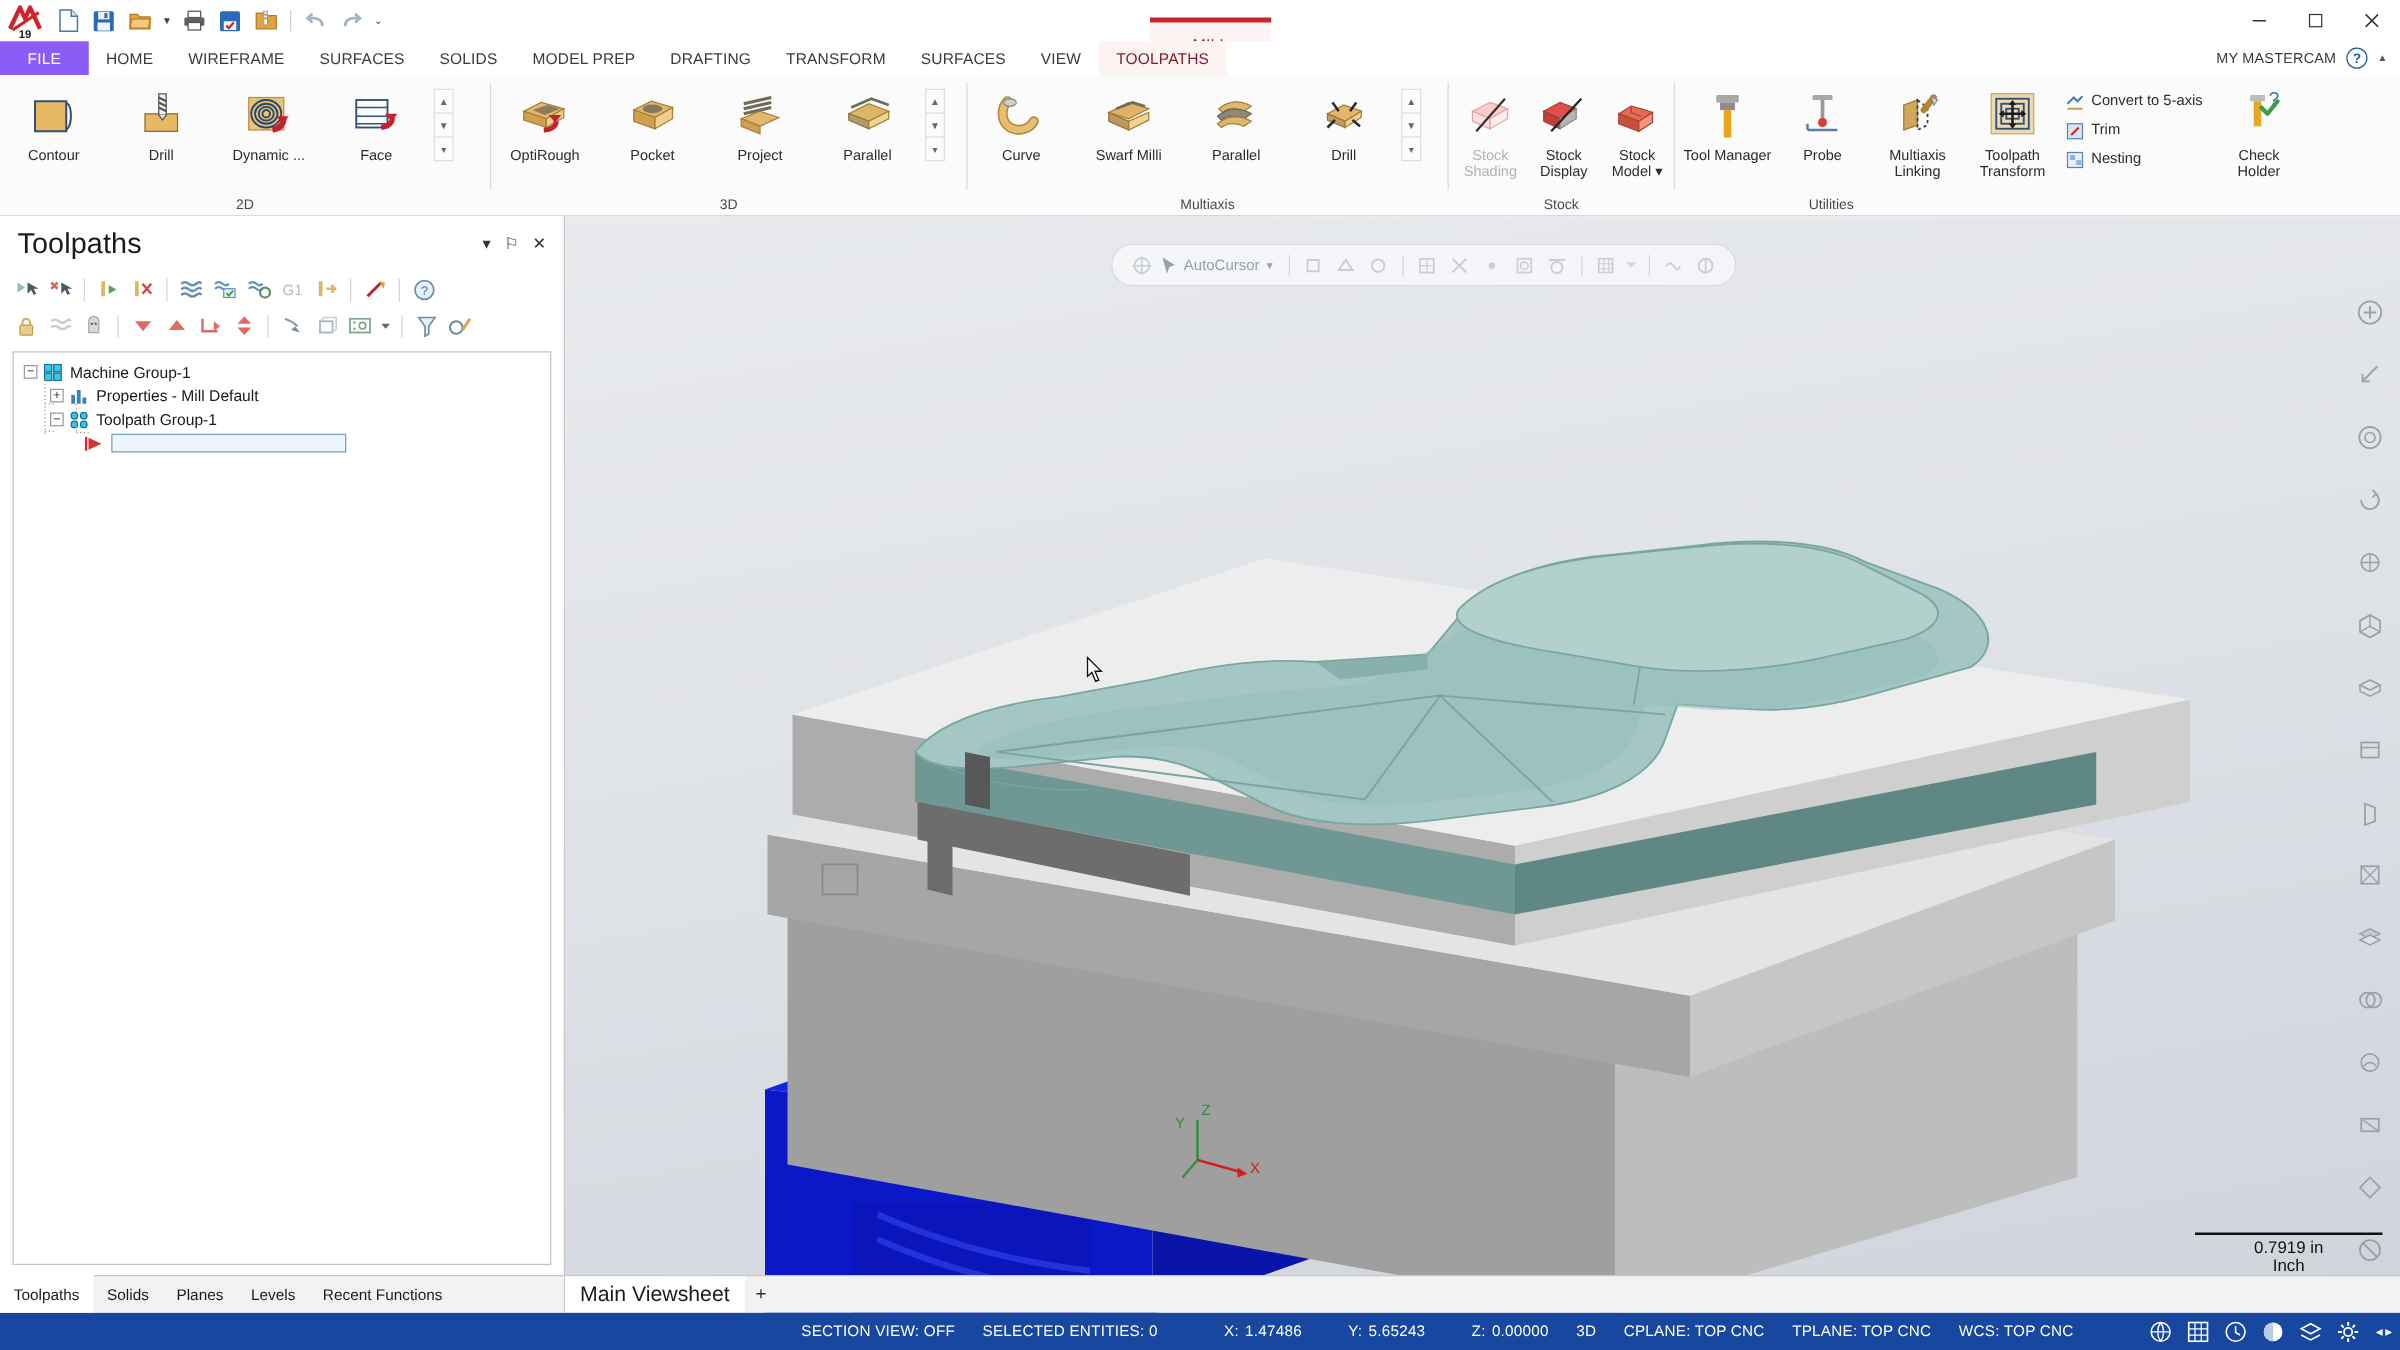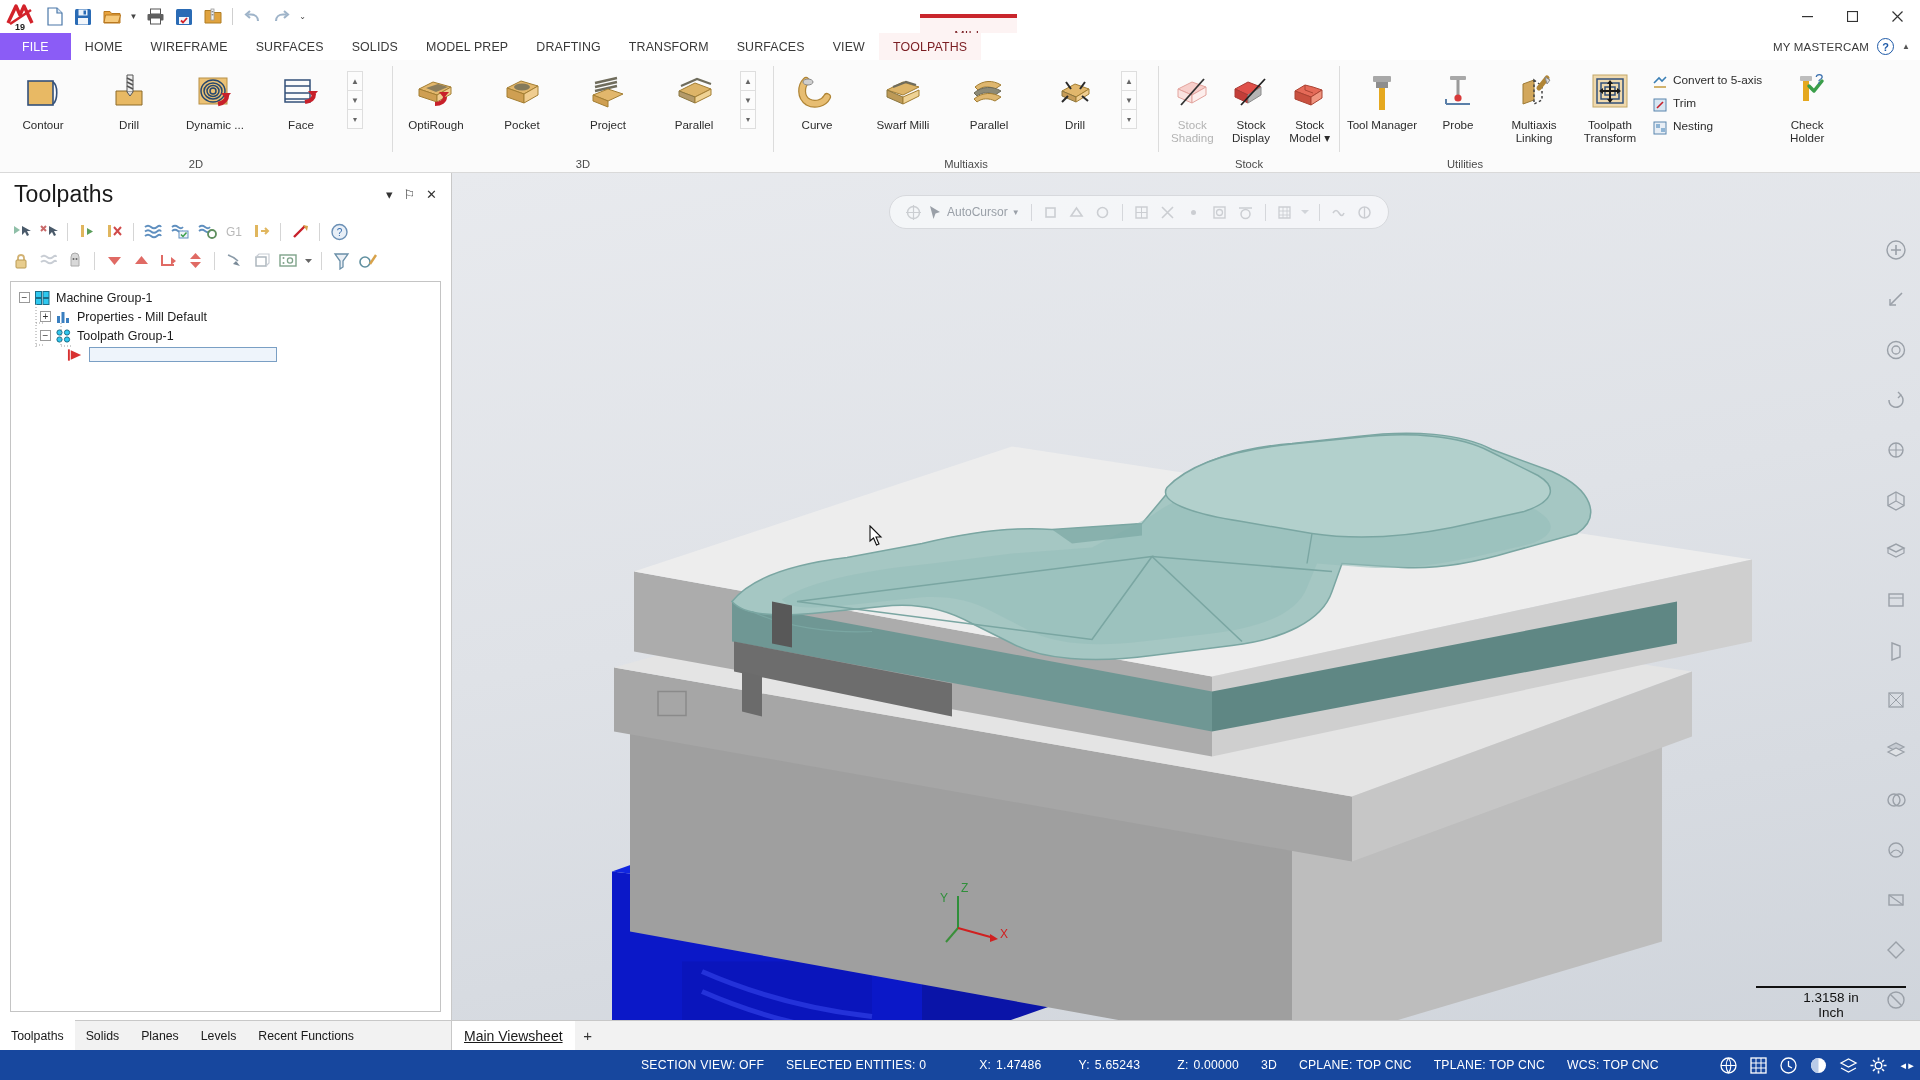--- a/index.html
+++ b/index.html
@@ -162,21 +162,21 @@
   .scalebar .t1 { font-size: 13.5px; color: #111; margin-top: 2px; }
   .scalebar .t2 { font-size: 13.5px; color: #111; }
 
   .cursor-arrow { position: absolute; left: 417px; top: 352px; width: 16px; height: 22px; }
 
   
   .vs-tabs {
     position: absolute; left: 0; right: 0; bottom: 0; height: 30px; background: #f2f2f2;
     display: flex; align-items: stretch; border-top: 1px solid #c8c8c8;
   }
-  .vs-tab { padding: 0 12px; display: flex; align-items: center; font-size: 14px; color: #1a1a1a; text-decoration: underline; }
+  .vs-tab { padding: 0 12px; display: flex; align-items: center; font-size: 17px; color: #1a1a1a; }
   .vs-tab.active { background: #ffffff; }
   .vs-add { width: 26px; display: flex; align-items: center; justify-content: center; font-size: 15px; color: #333; }
 
   
   .statusbar {
     flex: 0 0 30px; height: 30px; background: #17479e; display: flex; align-items: center;
     color: #ffffff; font-size: 12.2px; letter-spacing: .2px; padding-right: 6px;
   }
   .sb-item { padding: 0 11px; white-space: nowrap; display: flex; align-items: center; gap: 5px; }
   .sb-item .v { }
@@ -1128,21 +1128,21 @@
           <path d="M20 48 L56 58" stroke="#d02020" stroke-width="2"></path>
           <path d="M52 54 L60 59 L52 62 Z" fill="#d02020"></path>
           <text x="23" y="12" font-size="12" fill="#2f8f3a" font-family="Liberation Sans, sans-serif">Z</text>
           <text x="2" y="22" font-size="12" fill="#2f8f3a" font-family="Liberation Sans, sans-serif">Y</text>
           <text x="62" y="58" font-size="12" fill="#d02020" font-family="Liberation Sans, sans-serif">X</text>
         </svg>
       </div>
 
       <div class="scalebar">
         <div class="ln"></div>
-        <div class="t1">1.3158 in</div>
+        <div class="t1">0.7919 in</div>
         <div class="t2">Inch</div>
       </div>
 
       <div class="cursor-arrow">
         <svg width="16" height="22" viewBox="0 0 16 22">
             <path d="M1 1l11 11h-5l3 7-2.5 1-3-7L1 16z" fill="#fff" stroke="#111" stroke-width="1.1"></path>
           </svg>
       </div>
 
       <div class="vs-tabs">

